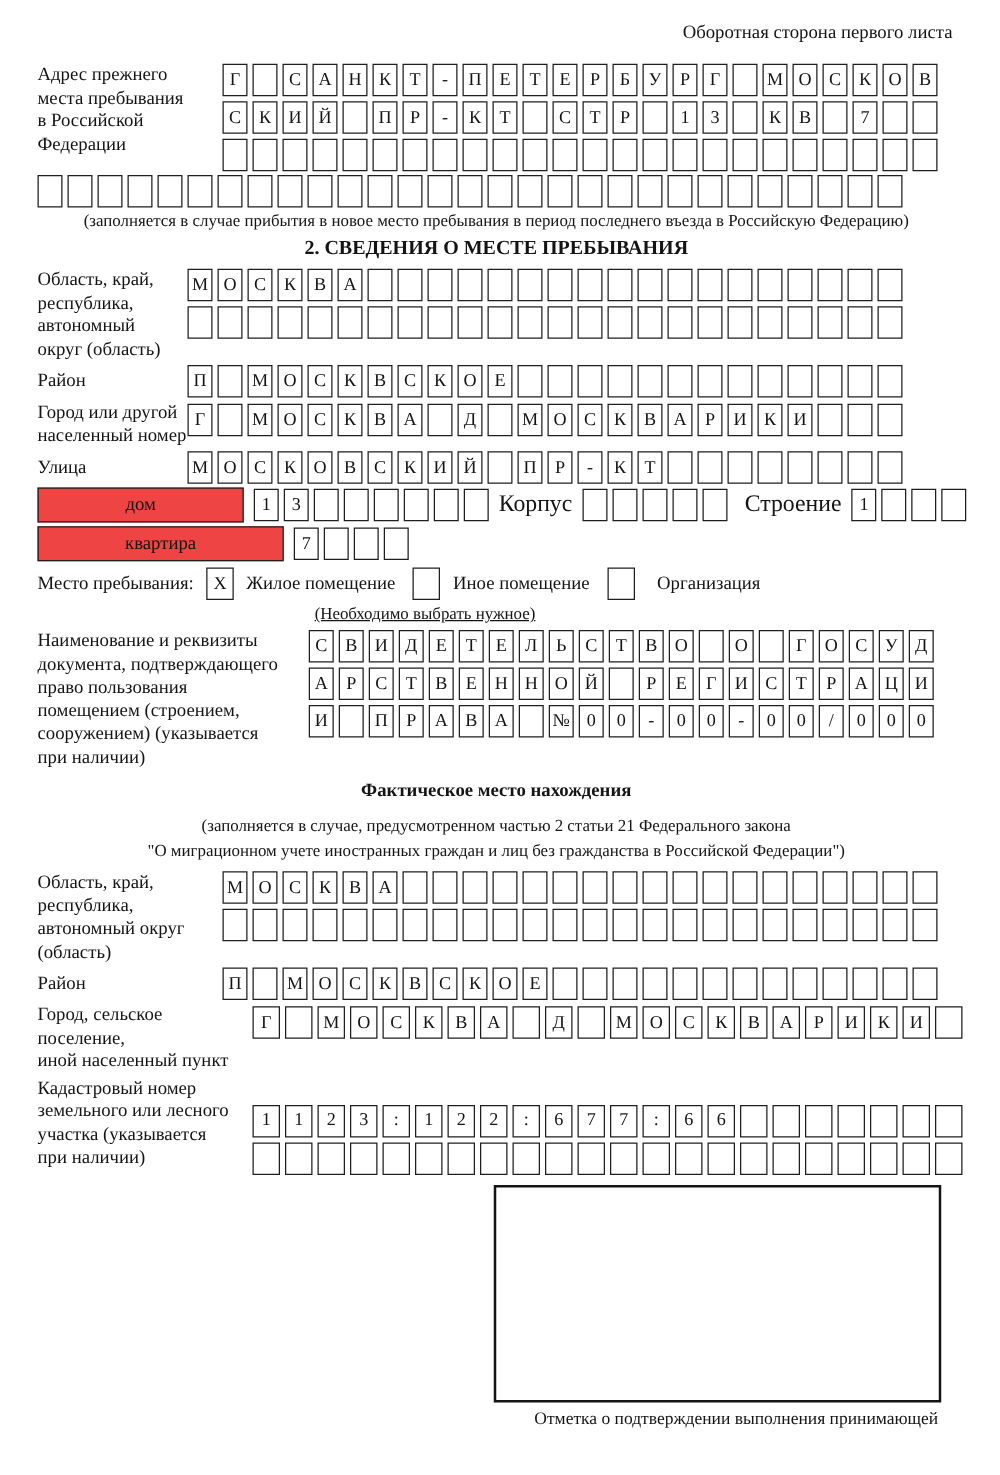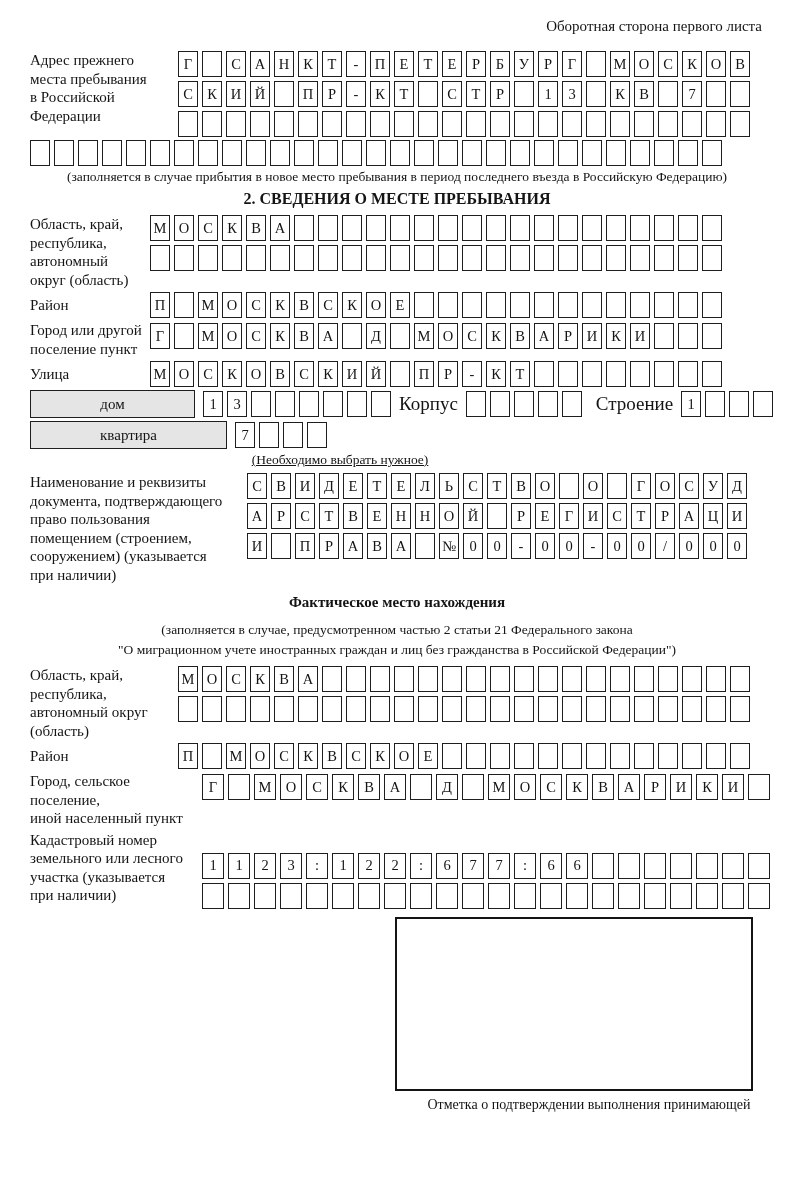--- a/index.html
+++ b/index.html
@@ -34,21 +34,21 @@
   .center { text-align:center; }
 
   .sec-title { text-align:center; font-weight:bold; font-size:16px; margin:5px 0 7px; }
   .sub-title { text-align:center; font-weight:bold; font-size:15px; margin:10px 0 9px; }
   .note-line { text-align:center; font-size:13.5px; line-height:20px; }
   .notes { margin-bottom:6px; }
 
   .inline-row { display:flex; align-items:center; margin:3px 0 3px; }
   .widebox {
     border:1.6px solid #1e1e1e; height:28px; flex:none;
-    display:flex; align-items:center; justify-content:center; font-size:15px; background:#e5e5e5;
+    display:flex; align-items:center; justify-content:center; font-size:15px; background:#ef4444;
   }
   .wb-house { width:165px; }
   .wb-apt { width:197px; }
   .sp8 { width:8px; flex:none; }
   .ilbl { font-size:19px; padding:0 8px; flex:none; }
 
   .stay-row { display:flex; align-items:center; margin-top:5px; }
   .stay-lbl { font-size:15px; margin-right:10px; }
   .cb { width:22px; }
   .stay-opt { font-size:15px; margin:0 14px 0 10px; }
@@ -279,21 +279,21 @@
         <div class="cell"></div>
         <div class="cell"></div>
         <div class="cell"></div>
         <div class="cell"></div>
       </div>
   </div>
 
   <div class="field">
     <div class="lbl w120">
       <div>Город или другой</div>
-      <div>поселение пункт</div>
+      <div>населенный номер</div>
     </div>
     <div class="grid" style="margin-top:2px;">
         <div class="cell">Г</div>
         <div class="cell"></div>
         <div class="cell">М</div>
         <div class="cell">О</div>
         <div class="cell">С</div>
         <div class="cell">К</div>
         <div class="cell">В</div>
         <div class="cell">А</div>
@@ -380,20 +380,29 @@
     <div class="widebox wb-apt">квартира</div>
     <div class="sp8"></div>
     <div class="grid">
         <div class="cell">7</div>
         <div class="cell"></div>
         <div class="cell"></div>
         <div class="cell"></div>
       </div>
   </div>
 
+  <div class="stay-row">
+    <div class="stay-lbl">Место пребывания:</div>
+    <div class="cell cb">X</div>
+    <div class="stay-opt">Жилое помещение</div>
+    <div class="cell cb"></div>
+    <div class="stay-opt">Иное помещение</div>
+    <div class="cell cb"></div>
+    <div class="stay-opt" style="margin-left:18px;">Организация</div>
+  </div>
   <div class="hint">(Необходимо выбрать нужное)</div>
 
   <div class="field">
     <div class="lbl w217">
       <div>Наименование и реквизиты</div>
       <div>документа, подтверждающего</div>
       <div>право пользования</div>
       <div>помещением (строением,</div>
       <div>сооружением) (указывается</div>
       <div>при наличии)</div>

